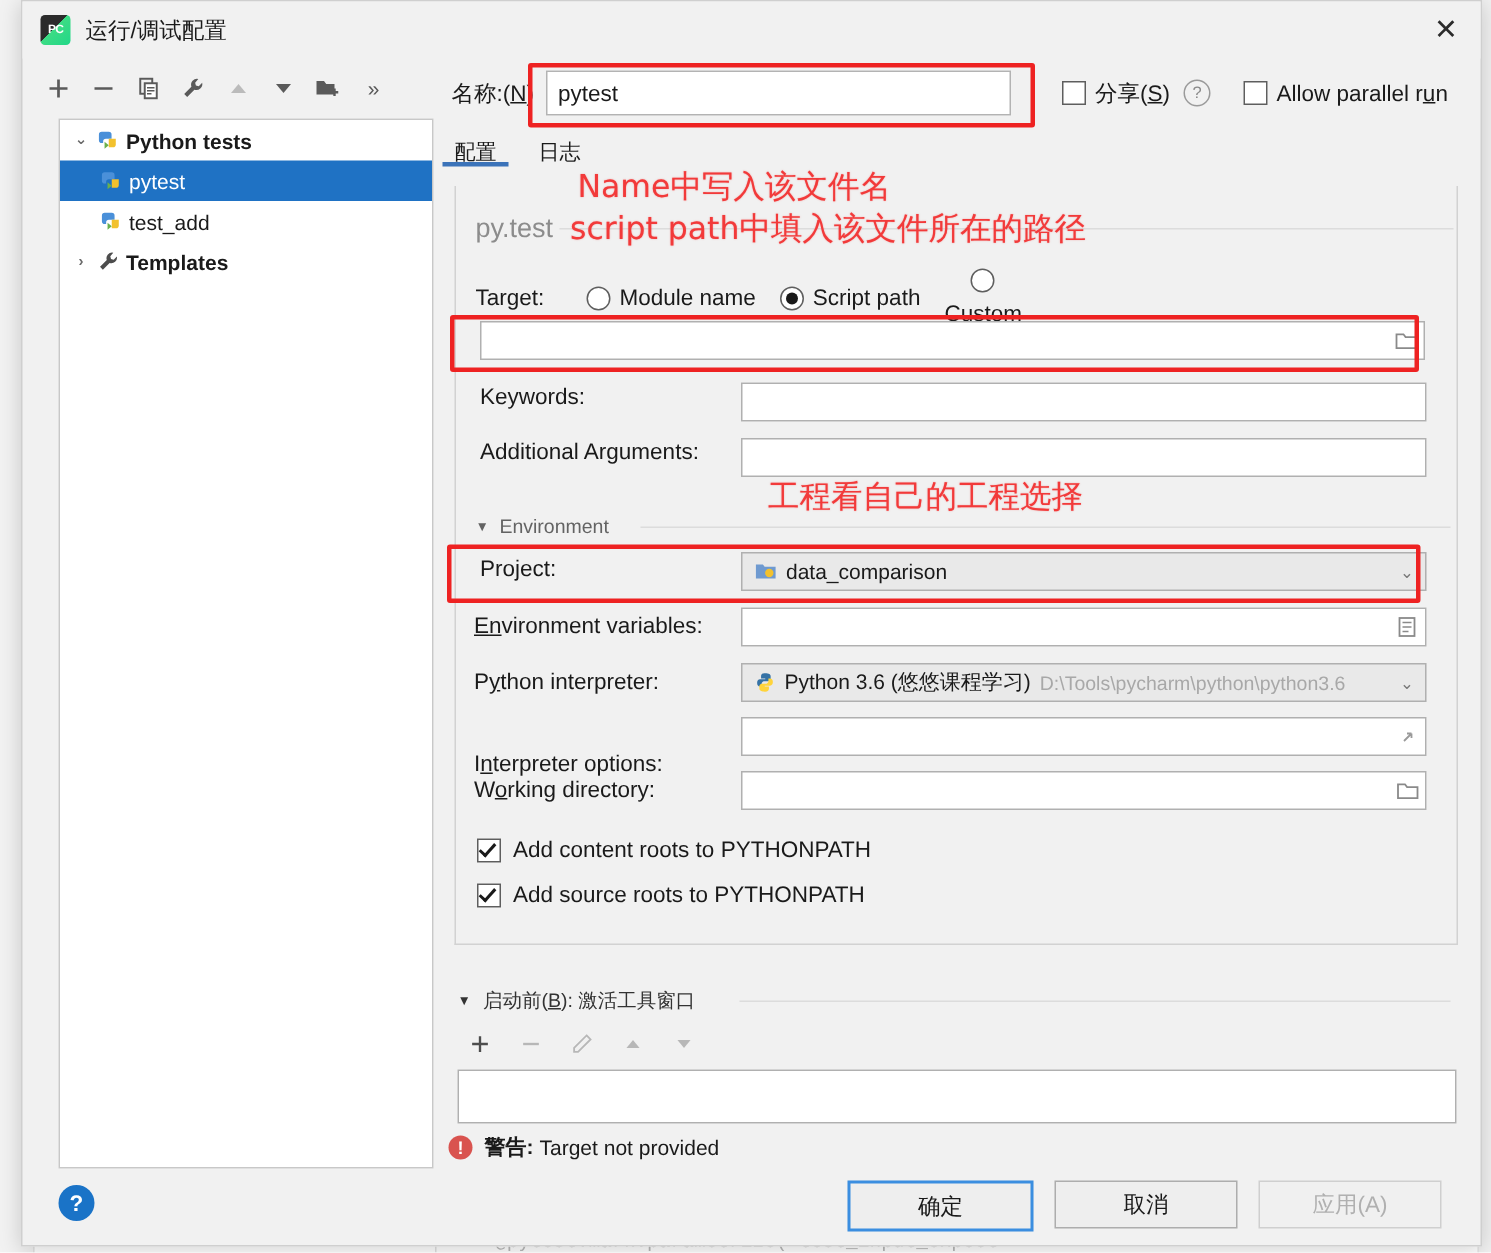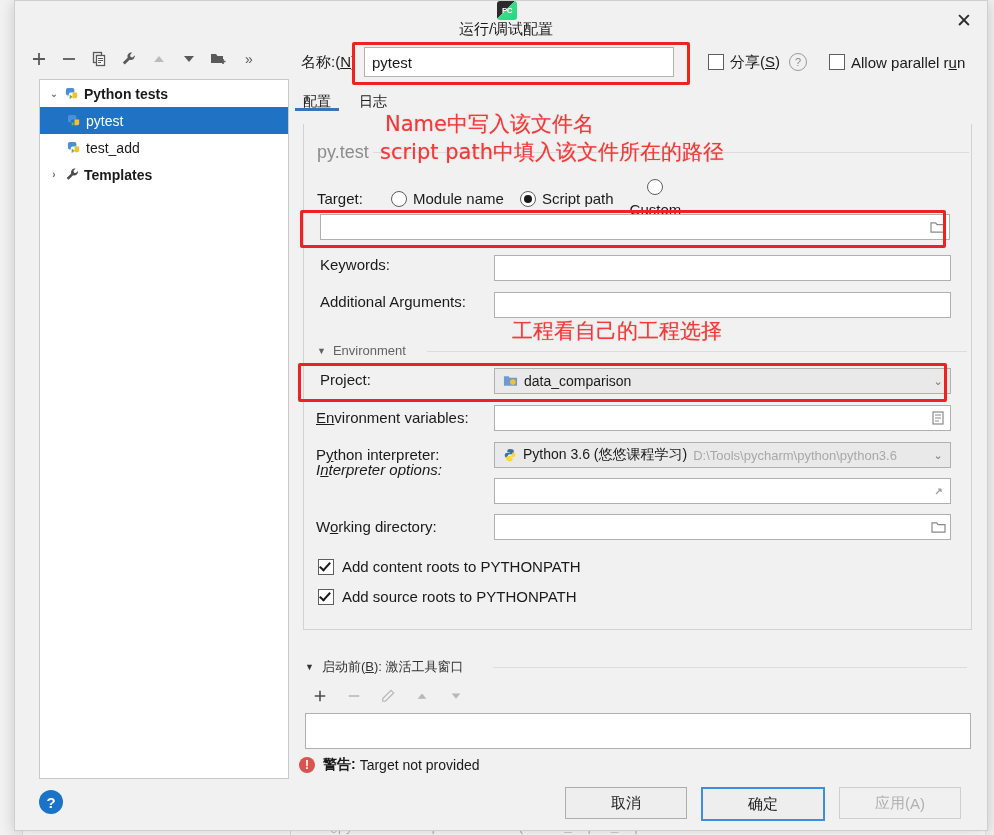--- a/index.html
+++ b/index.html
@@ -42,21 +42,21 @@
   .dialog {
     position: absolute; left: 14px; top: 0px;
     width: 972px; height: 829px;
     background: #f1f1f1;
     border: 1px solid #cfcfcf;
     box-shadow: 0 2px 14px rgba(0,0,0,.18);
   }
   .titlebar {
     position: relative;
     height: 38px; background: #f1f1f1;
-    display: flex; align-items: center; flex-direction: column;
+    display: flex; align-items: center;
   }
   .app-icon {
     position: relative;
     margin-left: 12px; width: 20px; height: 20px; border-radius: 3px;
     background: linear-gradient(135deg,#2b2b2b 0%, #2b2b2b 45%, #3ddc84 45%, #21d789 100%);
     display: flex; align-items: center; justify-content: center;
     overflow: hidden;
   }
   .app-icon span {
     font-size: 8px; font-weight: bold; color: #ffffff;
@@ -510,21 +510,21 @@
             <path d="M8 1c-2.2 0-3 1-3 2.2V5h3.2v.6H4.2C2.8 5.6 2 6.6 2 8.3S2.8 11 4.2 11H5.4V9.2c0-1.3 1-2.2 2.3-2.2h2.6c1.1 0 2-.8 2-1.9V3.2C12.3 2 11.2 1 8 1z" fill="#3572A5"></path>
             <path d="M8 15c2.2 0 3-1 3-2.2V11H7.8v-.6h4c1.4 0 2.2-1 2.2-2.7S13.2 5 11.8 5H10.6v1.8c0 1.3-1 2.2-2.3 2.2H5.7c-1.1 0-2 .8-2 1.9v1.7C3.7 14 4.8 15 8 15z" fill="#FFD43B"></path>
           </svg>
         </span>
         <span>Python 3.6 (悠悠课程学习)</span>
         <span class="muted">D:\Tools\pycharm\python\python3.6</span>
       </span>
       <span class="field-btn" style="font-size:11px; background:#e9e9e9;">⌄</span>
     </div>
 
-    <div class="form-row" style="left:301px; top:460px;font-style:italic;">
+    <div class="form-row" style="left:301px; top:500px;">
       <span class="form-label"><span>I</span><u>n</u><span>terpreter options:</span></span>
     </div>
     <div class="field" style="position:absolute; left:479px; top:477px; width:457px;">
       <span class="fval"></span>
       <span class="field-btn">
         <svg width="13" height="13" viewBox="0 0 13 13">
             <path d="M4 9L9 4M9 4H6M9 4v3" stroke="#9a9a9a" stroke-width="1.2" fill="none"></path>
           </svg>
       </span>
     </div>
@@ -589,22 +589,22 @@
     </div>
 
     <div class="warning-row">
       <span class="warn-icon">!</span>
       <span class="warn-strong">警告:</span>
       <span style="margin-left:-4px;">Target not provided</span>
     </div>
 
     <div class="help-btn">?</div>
     <div class="btn-bar">
+      <div class="btn default">确定</div>
       <div class="btn">取消</div>
-      <div class="btn default">确定</div>
       <div class="btn disabled">
           <span>应用(</span>
           <span>A</span>
           <span>)</span>
         </div>
     </div>
 
   </div>
 
   <div class="redbox" style="left:352px; top:42px; width:332px; height:37px;"></div>

